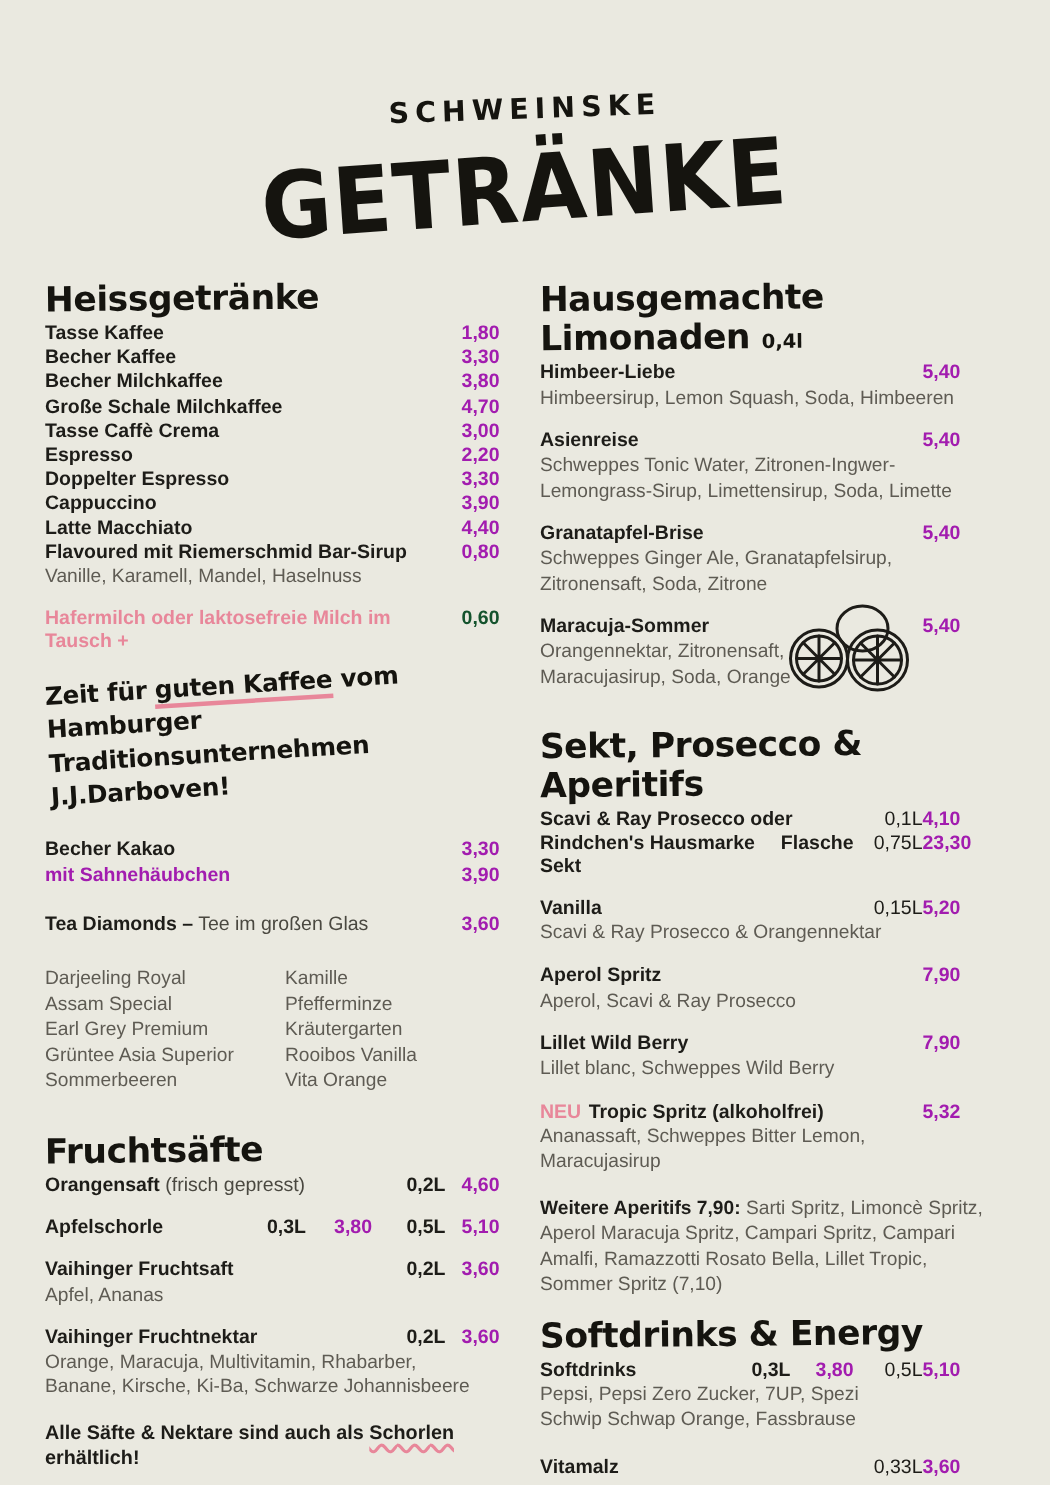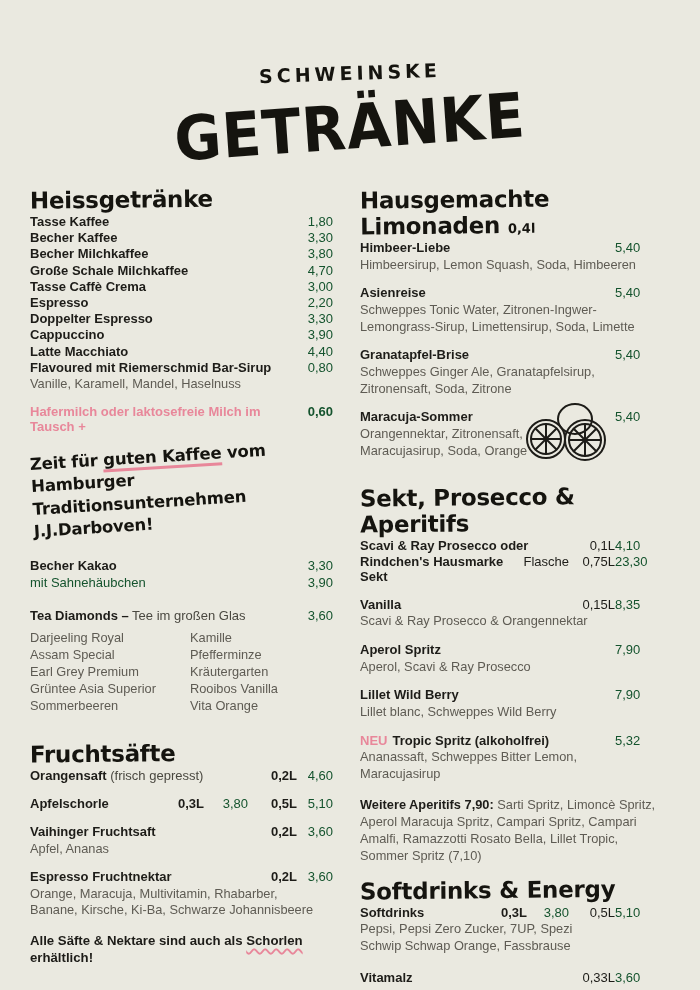--- a/index.html
+++ b/index.html
@@ -25,47 +25,47 @@
   .col-right { width:298px; flex:none; }
   .section-title {
     font-family:"DejaVu Sans", sans-serif; font-size:23px; font-weight:800;
     letter-spacing:-0.3px; color:#15140f; margin-bottom:3px; transform:rotate(-0.6deg);
   }
   .title-suffix { font-size:13px; font-weight:800; letter-spacing:0; }
   
   .row { display:flex; align-items:baseline; font-size:13px; line-height:1.13; }
   .row + .row { margin-top:1.5px; }
   .name { font-weight:700; flex:1; color:#1d1c18; }
-  .muted, .price { color:#14532d; font-weight:400; }
+  .muted, .price { color:#a21caf; font-weight:700; }
   .desc { color:#5e5b53; font-size:12.8px; line-height:1.3; white-space:pre-line; margin-top:1px; }
   .suffix { font-weight:400; color:#4a4840; }
   
   .lc1 { width:58px; text-align:right; font-weight:700; }
   .lc2 { width:44px; text-align:right; }
   .lc3 { width:49px; text-align:right; font-weight:700; }
   .lc4 { width:36px; text-align:right; }
   
   .rc1 { width:50px; text-align:right; font-weight:700; }
   .rc2 { width:42px; text-align:right; }
   .rc3 { width:46px; text-align:right; font-weight:400; }
   .rc4 { width:43px; text-align:left; }
-  .rlabel { width:62px; text-align:right; font-weight:400; }
+  .rlabel { width:62px; text-align:right; font-weight:700; }
   .item { margin-bottom:13px; }
   .pink { color:#e8879a; }
   .pink-row { font-weight:700; }
   .pink-row .price { color:#14532d; font-weight:700; }
   
   .hand-note {
     margin:20px 0 16px 2px; transform:rotate(-3.5deg); transform-origin:left center;
     font-family:"DejaVu Sans", sans-serif; font-weight:800; font-size:16.5px;
     line-height:1.35; letter-spacing:-0.2px; color:#15140f;
   }
   .hand-underline { border-bottom:3px solid #e8879a; padding-bottom:0; }
   
-  .tea-grid { display:grid; grid-template-columns:160px 1fr; margin-top:6px; }
+  .tea-grid { display:grid; grid-template-columns:160px 1fr; margin-top:20px; }
   .tea-grid div { color:#5e5b53; font-size:12.8px; line-height:1.32; }
   .bold-note { font-weight:700; font-size:13.2px; line-height:1.3; color:#1d1c18; }
   .wavy { text-decoration:underline wavy #e8879a 2px; text-underline-offset:3px; }
   .spacer-sm { height:12px; } .spacer-md { height:19px; } .spacer-lg { height:26px; }
   .citrus { position:absolute; right:38px; top:-12px; }
   .rel { position:relative; }
   .more-par { font-size:12.8px; color:#5e5b53; line-height:1.35; margin-top:2px; }
   .more-par b { color:#1d1c18; }
   .badge-new { font-weight:700; color:#e8879a; margin-right:5px; }
 </style>
@@ -195,21 +195,21 @@
         <div class="item">
           <div class="row">
             <span class="name">Vaihinger Fruchtsaft</span>
             <span class="lc3">0,2L</span>
             <span class="price lc4">3,60</span>
           </div>
           <div class="desc">Apfel, Ananas</div>
         </div>
         <div class="item">
           <div class="row">
-            <span class="name">Espresso Fruchtnektar</span>
+            <span class="name">Vaihinger Fruchtnektar</span>
             <span class="lc3">0,2L</span>
             <span class="price lc4">3,60</span>
           </div>
           <div class="desc">Orange, Maracuja, Multivitamin, Rhabarber,
 Banane, Kirsche, Ki-Ba, Schwarze Johannisbeere</div>
         </div>
         <div class="bold-note"><span>Alle Säfte &amp; Nektare sind auch als </span><span class="wavy">Schorlen</span><span> erhältlich!</span></div>
       </div>
 
       <div class="spacer-lg"></div>
@@ -276,21 +276,21 @@
             <span class="name">Rindchen's Hausmarke Sekt</span>
             <span class="rlabel">Flasche</span>
             <span class="rc3">0,75L</span>
             <span class="price rc4">23,30</span>
           </div>
         </div>
         <div class="item">
           <div class="row">
             <span class="name">Vanilla</span>
             <span class="rc3">0,15L</span>
-            <span class="price rc4">8,35</span>
+            <span class="price rc4">5,20</span>
           </div>
           <div class="desc">Scavi &amp; Ray Prosecco &amp; Orangennektar</div>
         </div>
         <div class="item">
           <div class="row">
               <span class="name">Aperol Spritz</span>
               <span class="price rc4">7,90</span>
             </div>
           <div class="desc">Aperol, Scavi &amp; Ray Prosecco</div>
         </div>

